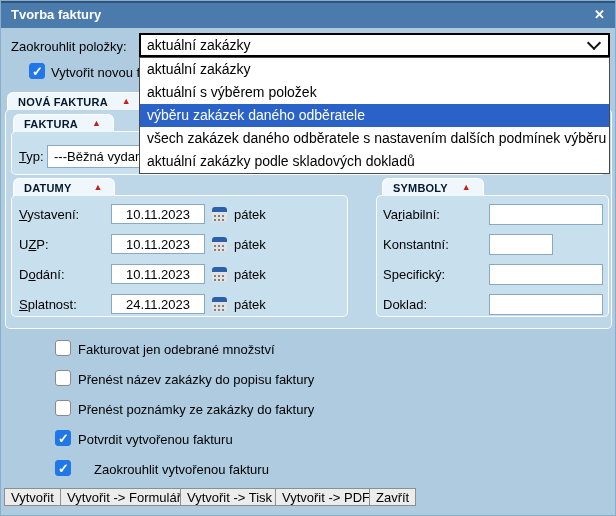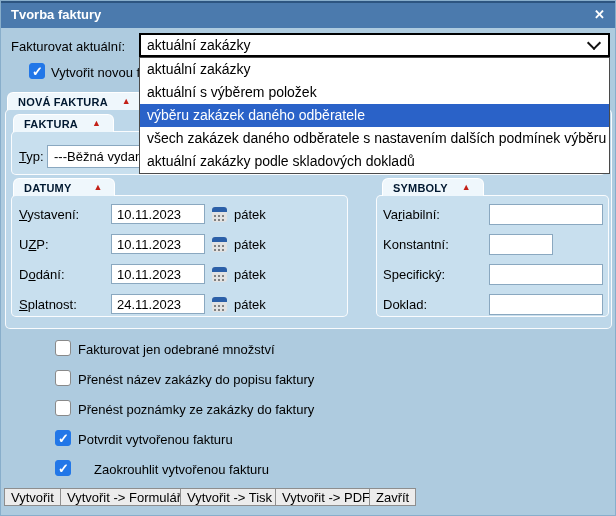--- a/index.html
+++ b/index.html
@@ -34,20 +34,21 @@
   .select.focused{border:2px solid #000; font-size:14px;}
   .chev{
     position:absolute; right:9px; top:50%; width:8px; height:8px;
     border-left:2px solid #111; border-bottom:2px solid #111;
     transform:translateY(-70%) rotate(-45deg);
   }
   .txt{
     position:absolute; background:#fff; border:1px solid #8aa8c0;
     box-sizing:border-box; font-size:13px; color:#000; padding:0 5px;
     font-family:"Liberation Sans", sans-serif;
+    text-align:center;
   }
   
   .ddlist{
     position:absolute; left:138px; top:56px; width:471px;
     background:#ffffff; border:1px solid #4a4a4a; box-sizing:border-box;
     z-index:50;
   }
   .dd-item{
     height:23px; line-height:23px; padding-left:7px; font-size:14px;
     color:#000; white-space:nowrap; overflow:hidden; cursor:default;
@@ -99,21 +100,21 @@
 </head>
 <body>
 
 <div id="dialog">
 
   <div class="titlebar">
     <span class="title">Tvorba faktury</span>
     <span class="close">✕</span>
   </div>
 
-  <span class="lbl" style="left:10px; top:38px;">Fakturovat aktuální:</span>
+  <span class="lbl" style="left:10px; top:38px;">Zaokrouhlit položky:</span>
   <div class="select focused" style="left:138px; top:32px; width:471px; height:24px;">
     <span>aktuální zakázky</span>
     <span class="chev"></span>
   </div>
 
   <span class="cb checked" style="left:28px; top:62px;"></span>
   <span class="lbl" style="left:50px; top:64px;">Vytvořit novou fakturu</span>
 
   <div class="tab" style="left:6px; top:91px;">
     <span class="tab-title">NOVÁ FAKTURA</span>

